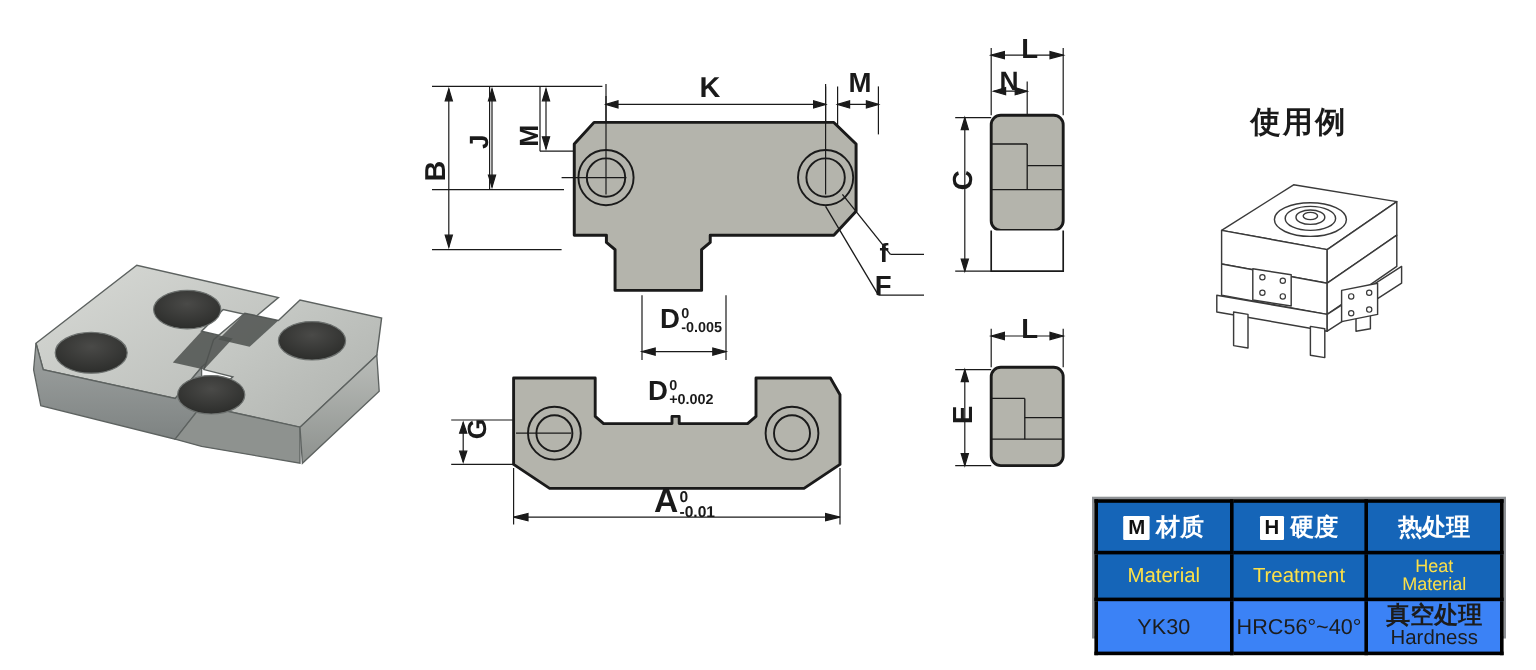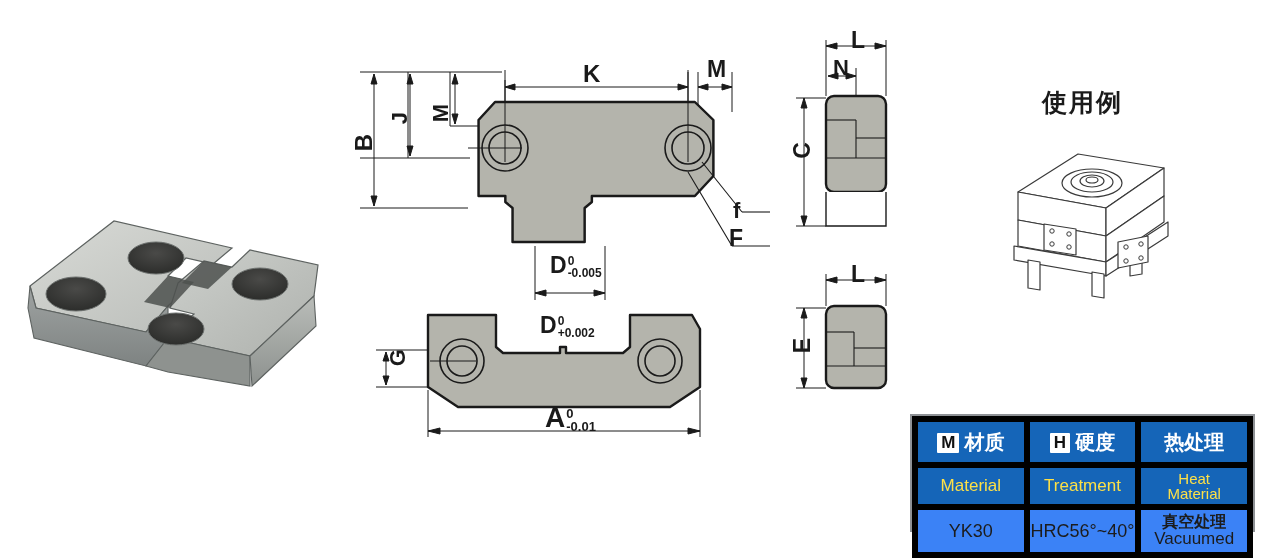--- a/index.html
+++ b/index.html
@@ -7,27 +7,27 @@
        font-family:"Liberation Sans","DejaVu Sans",sans-serif;color:#1a1a1a;}
   .abs{position:absolute;}
   .lbl{position:absolute;font-weight:700;color:#1a1a1a;line-height:1;white-space:nowrap;}
   .vert{writing-mode:vertical-rl;transform:rotate(180deg);}
   svg{display:block;overflow:visible;}
 
   
   #spec-table{position:absolute;left:910px;top:414px;width:345px;height:118px;
        border:2px solid #8e9195;box-sizing:border-box;background:#c4c5c2;}
   #spec-table table{border-collapse:collapse;width:100%;height:100%;table-layout:fixed;}
-  #spec-table td{border:6px solid #000000;text-align:center;vertical-align:middle;padding:0;}
+  #spec-table td{border:3px solid #000000;text-align:center;vertical-align:middle;padding:0;}
   .hdr-cn{background:#1565b8;color:#fff;font-size:20px;font-weight:700;height:40px;}
   .hdr-en{background:#1565b8;color:#fde047;font-size:17px;font-weight:400;height:36px;line-height:1.05;}
   .row-val{background:#3b82f6;color:#1c1c1c;font-size:18px;height:42px;line-height:1.05;}
   .badge{display:inline-block;background:#fff;color:#111;font-weight:700;font-size:17px;
          padding:0 4px;margin-right:5px;border-radius:1px;line-height:1.15;vertical-align:middle;}
-  .cncap{font-size:16px;font-weight:700;display:block;}
+  .cncap{font-size:20px;font-weight:700;display:block;}
   .encap{font-size:17px;display:block;margin-top:-1px;}
   .small2{font-size:15px;line-height:1.02;}
 
   
   .dimtol{position:absolute;font-size:23px;font-weight:700;white-space:nowrap;}
   .dimtol .tol{display:inline-block;font-size:12px;font-weight:700;line-height:1.0;
        vertical-align:middle;text-align:left;margin-left:1px;}
   .dimtol .tol i{display:block;font-style:normal;}
 
   #usage-title{left:1004px;top:90px;font-size:25px;font-weight:700;letter-spacing:2px;margin-left:38px;}
@@ -336,18 +336,18 @@
       <td class="hdr-en small2">
         <span style="display:block;">Heat</span>
             <span style="display:block;">Material</span>
       </td>
     </tr>
     <tr>
       <td class="row-val">YK30</td>
       <td class="row-val">HRC56°~40°</td>
       <td class="row-val">
         <span class="cncap">真空处理</span>
-        <span class="encap">Vacuumed</span>
+        <span class="encap">Hardness</span>
       </td>
     </tr>
   </tbody>
     </table>
 </div>
 
 </body></html>

